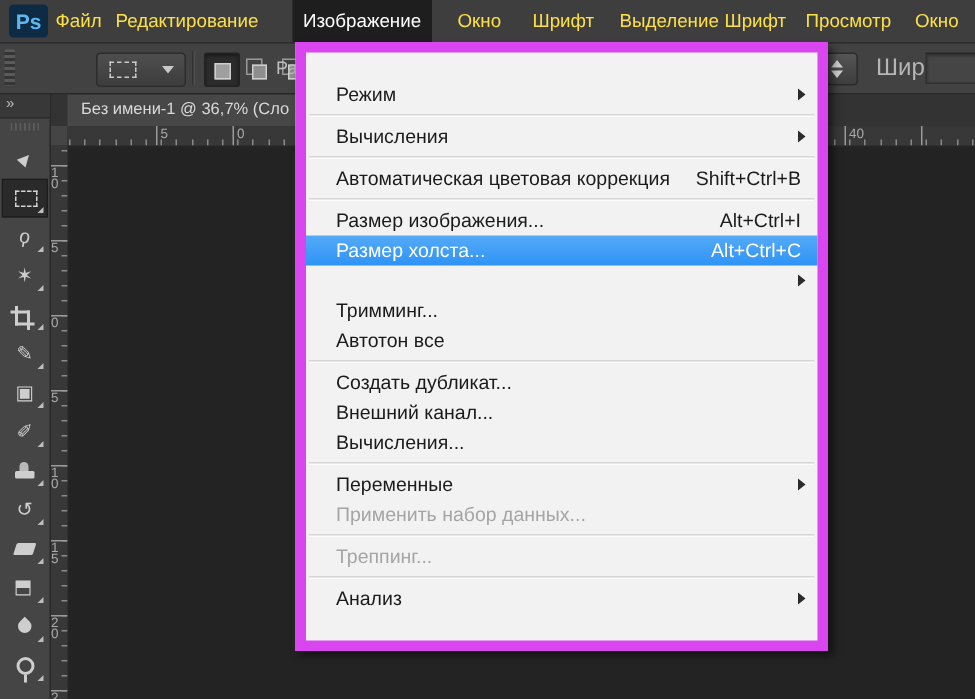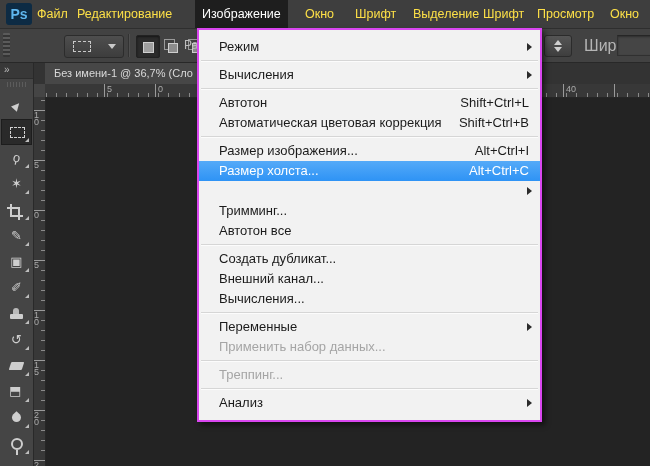--- a/index.html
+++ b/index.html
@@ -82,22 +82,22 @@
      background:linear-gradient(to bottom,rgba(244,209,172,0) 0%,rgba(245,210,172,.9) 40%,rgba(247,220,190,.85) 70%,rgba(247,224,200,0) 100%);}
   .dome{position:absolute;left:67px;top:234px;width:182px;height:62px;border-radius:50% 50% 0 0/100% 100% 0 0;
      background:linear-gradient(105deg,#0d3f63 0%,#1b6ca3 16%,#2e8ac6 36%,#3396d6 54%,#1f6ea8 78%,#0d3a58 100%);}
   .dome::after{content:"";position:absolute;inset:0;border-radius:inherit;
      background:repeating-linear-gradient(100deg,transparent 0 20px,rgba(3,28,50,.4) 20px 22px);}
   .cone{position:absolute;left:257px;top:227px;width:72px;height:36px;
      clip-path:polygon(50% 0,100% 100%,0 100%);
      background:linear-gradient(to bottom,#c2410e 0 9px,rgba(0,0,0,0) 9px),
                 linear-gradient(to right,#a93f0c,#e87c17 30%,#f9a53b 52%,#e87c17 72%,#9e3a0a);}
   
-  .popup{position:absolute;left:197px;top:28px;width:341px;background:#f2f2f2;border:2px solid #d946ef;
-         box-shadow:3px 3px 5px rgba(0,0,0,.5);z-index:10;padding:7px 0;}
+  .popup{position:absolute;left:197px;top:28px;width:341px;background:#f2f2f2;border:7px solid #d946ef;
+         box-shadow:3px 3px 5px rgba(0,0,0,.5);z-index:10;padding:18px 0;}
   .mi{position:relative;height:20px;line-height:20px;font-size:13px;color:#1b1b1b;padding-left:20px;padding-right:30px;white-space:nowrap;}
   .mi .sc{position:absolute;right:11px;top:0;}
   .mi.disabled{color:#a5a5a5;}
   .mi.hl{background:linear-gradient(#55aaf8,#2e93f5);color:#ffffff;}
   .mi .arrow{position:absolute;right:8px;top:6px;width:0;height:0;
       border-top:4px solid transparent;border-bottom:4px solid transparent;border-left:5px solid #2b2b2b;}
   .msep{height:1px;background:#d6d6d6;border-bottom:1px solid #fcfcfc;margin:3px 2px;}
 </style>
 </head>
 <body>
@@ -328,21 +328,20 @@
   <div class="peach"></div>
   <div class="dome"></div>
   <div class="cone"></div>
 </div>
 
 <div class="popup" id="popup">
     <div class="mi"><span>Режим</span><span class="arrow"></span></div>
     <div class="msep"></div>
     <div class="mi"><span>Вычисления</span><span class="arrow"></span></div>
     <div class="msep"></div>
-    <div class="mi"><span>Автотон</span><span class="sc">Shift+Ctrl+L</span></div>
     <div class="mi"><span>Автоматическая цветовая коррекция</span><span class="sc">Shift+Ctrl+B</span></div>
     <div class="msep"></div>
     <div class="mi"><span>Размер изображения...</span><span class="sc">Alt+Ctrl+I</span></div>
     <div class="mi hl"><span>Размер холста...</span><span class="sc">Alt+Ctrl+C</span></div>
     <div class="mi"><span class="arrow"></span></div>
     <div class="mi"><span>Тримминг...</span></div>
     <div class="mi"><span>Автотон все</span></div>
     <div class="msep"></div>
     <div class="mi"><span>Создать дубликат...</span></div>
     <div class="mi"><span>Внешний канал...</span></div>

